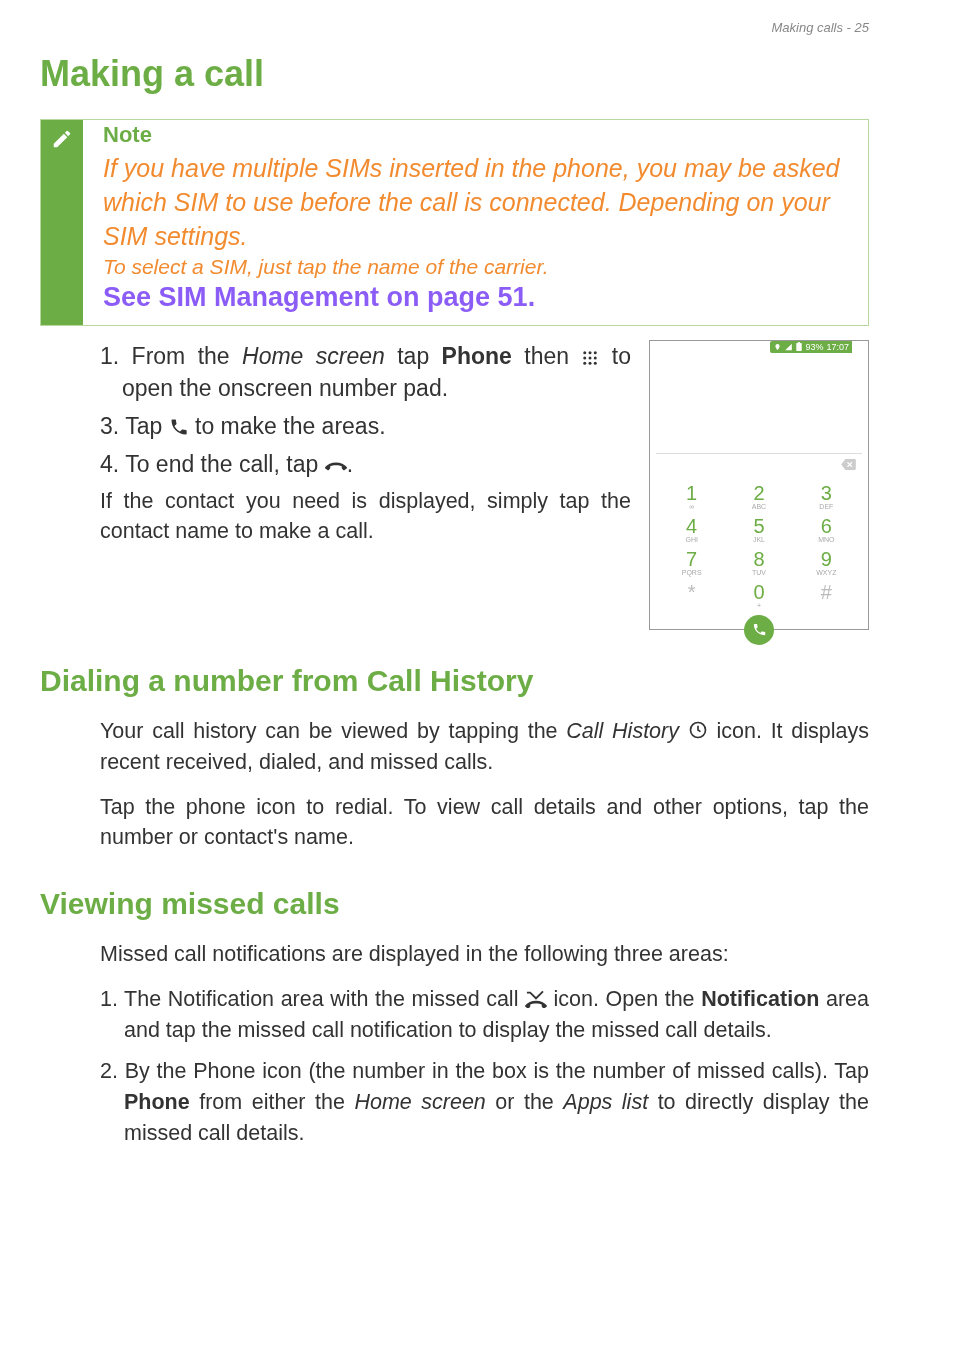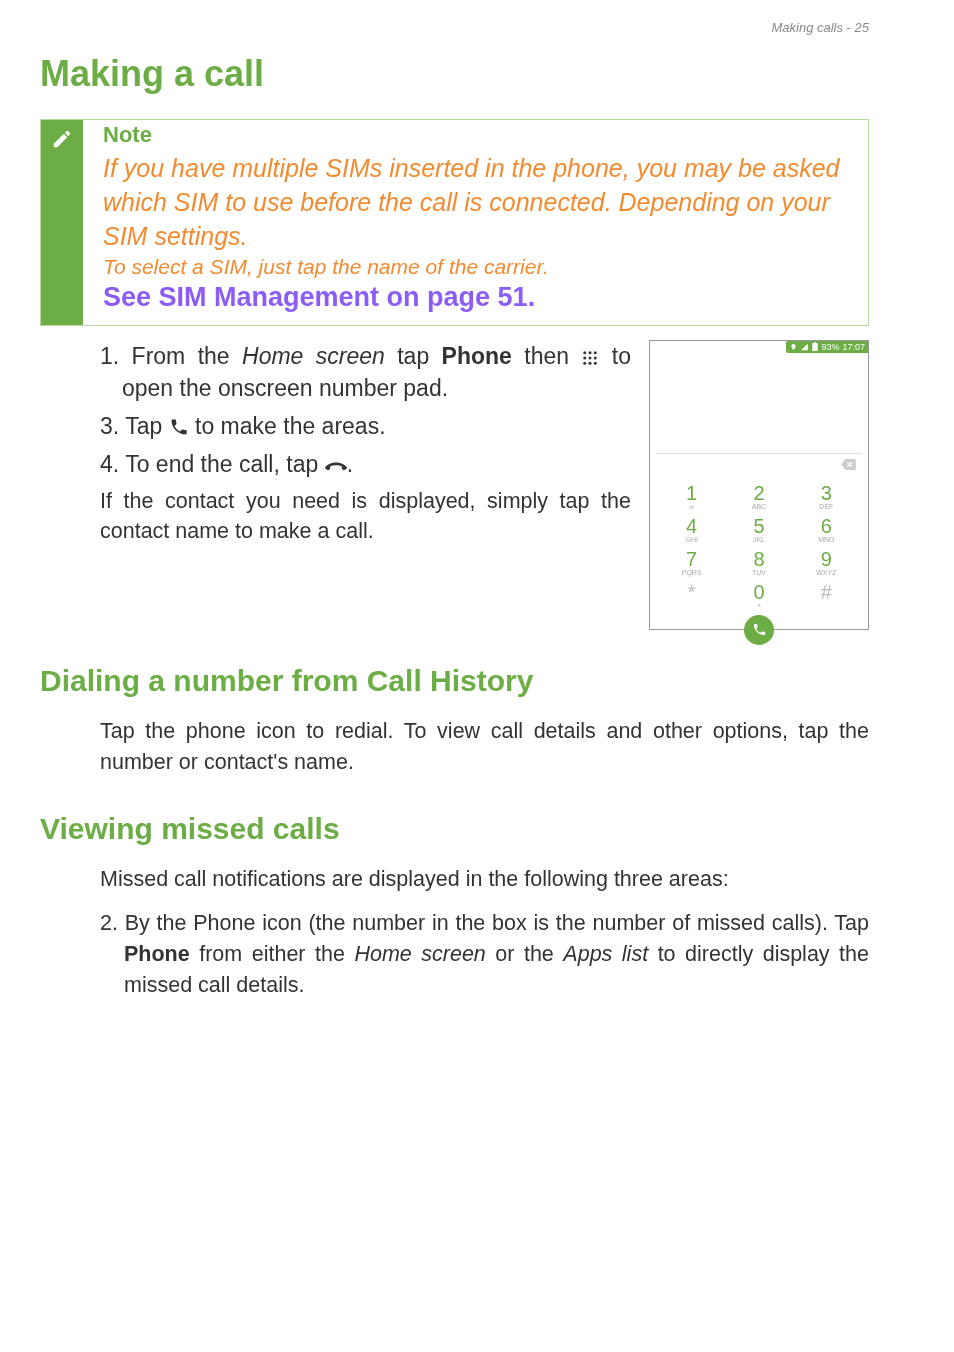--- a/index.html
+++ b/index.html
@@ -57,21 +57,21 @@
     .li1 { text-align: justify; }
 
     .phone-shot {
       flex: 0 0 220px;
       height: 290px;
       border: 1px solid #999;
       position: relative;
       background: #fff;
     }
     .statusbar {
-      position: absolute; top: 0; right: 0;
+      position: absolute; top: 0; right: 16px;
       background: #6cad45; color: #fff;
       font-size: 9px; padding: 1px 3px 1px 4px;
       display: flex; align-items: center; gap: 3px;
       border-radius: 2px 0 0 2px;
     }
     .dial-area { position: absolute; top: 112px; left: 0; right: 0; bottom: 0; }
     .numline { border-top: 1px solid #ddd; height: 26px; margin: 0 6px; position: relative; }
     .backsp { position: absolute; right: 6px; top: 4px; color: #bbb; font-size: 13px; }
     .numpad {
       display: grid; grid-template-columns: 1fr 1fr 1fr;
@@ -223,24 +223,36 @@
               <path d="M6.6 10.8c1.4 2.8 3.8 5.2 6.6 6.6l2.2-2.2c.3-.3.7-.4 1-.2 1.2.4 2.5.6 3.8.6.6 0 1 .4 1 1V20c0 .6-.4 1-1 1C10.6 21 3 13.4 3 4c0-.6.4-1 1-1h3.4c.6 0 1 .4 1 1 0 1.3.2 2.6.6 3.8.1.3 0 .7-.2 1L6.6 10.8z"></path>
             </svg>
         </div>
       </div>
     </div>
   </div>
 </div>
 
 <h2 class="sec-h">Dialing a number from Call History</h2>
 <div class="sec-body">
+  <p>
+    <span>Your call history can be viewed by tapping the </span><span class="italic">Call History</span><span> </span><svg class="inline-ic" width="20" height="20" viewBox="0 0 24 24" fill="none" stroke="#333" stroke-width="2">
+        <circle cx="12" cy="12" r="9"></circle>
+        <path d="M12 7v5l3 2"></path>
+      </svg><span> icon. It displays recent received, dialed, and missed calls.</span>
+  </p>
   <p>Tap the phone icon to redial. To view call details and other options, tap the number or contact's name.</p>
 </div>
 
 <h2 class="sec-h">Viewing missed calls</h2>
 <div class="sec-body">
   <p>Missed call notifications are displayed in the following three areas:</p>
   <ol>
     <li>
+      <span>1. The Notification area with the missed call </span><svg class="inline-ic" width="22" height="20" viewBox="0 0 24 22" fill="#333">
+          <path d="M19 3l-7 7-6-6H2v2h3.2L12 12.8 20.4 4.4 19 3z"></path>
+          <path d="M12 14c-5 0-9.3 1.9-11.7 5-.4.5-.4 1.2.1 1.6l2.2 1.8c.5.4 1.2.3 1.6-.2l1.3-1.6c.3-.4.4-.9.2-1.3l-.3-.9C7 17.5 9.4 17 12 17s5 .5 6.6 1.4l-.3.9c-.2.4-.1.9.2 1.3l1.3 1.6c.4.5 1.1.6 1.6.2l2.2-1.8c.5-.4.5-1.1.1-1.6C21.3 15.9 17 14 12 14z"></path>
+        </svg><span> icon. Open the </span><span class="bold">Notification</span><span> area and tap the missed call notification to display the missed call details.</span>
+    </li>
+    <li>
       <span>2. By the Phone icon (the number in the box is the number of missed calls). Tap </span><span class="bold">Phone</span><span> from either the </span><span class="italic">Home screen</span><span> or the </span><span class="italic">Apps list</span><span> to directly display the missed call details.</span>
     </li>
   </ol>
 </div>
 
 </body></html>

